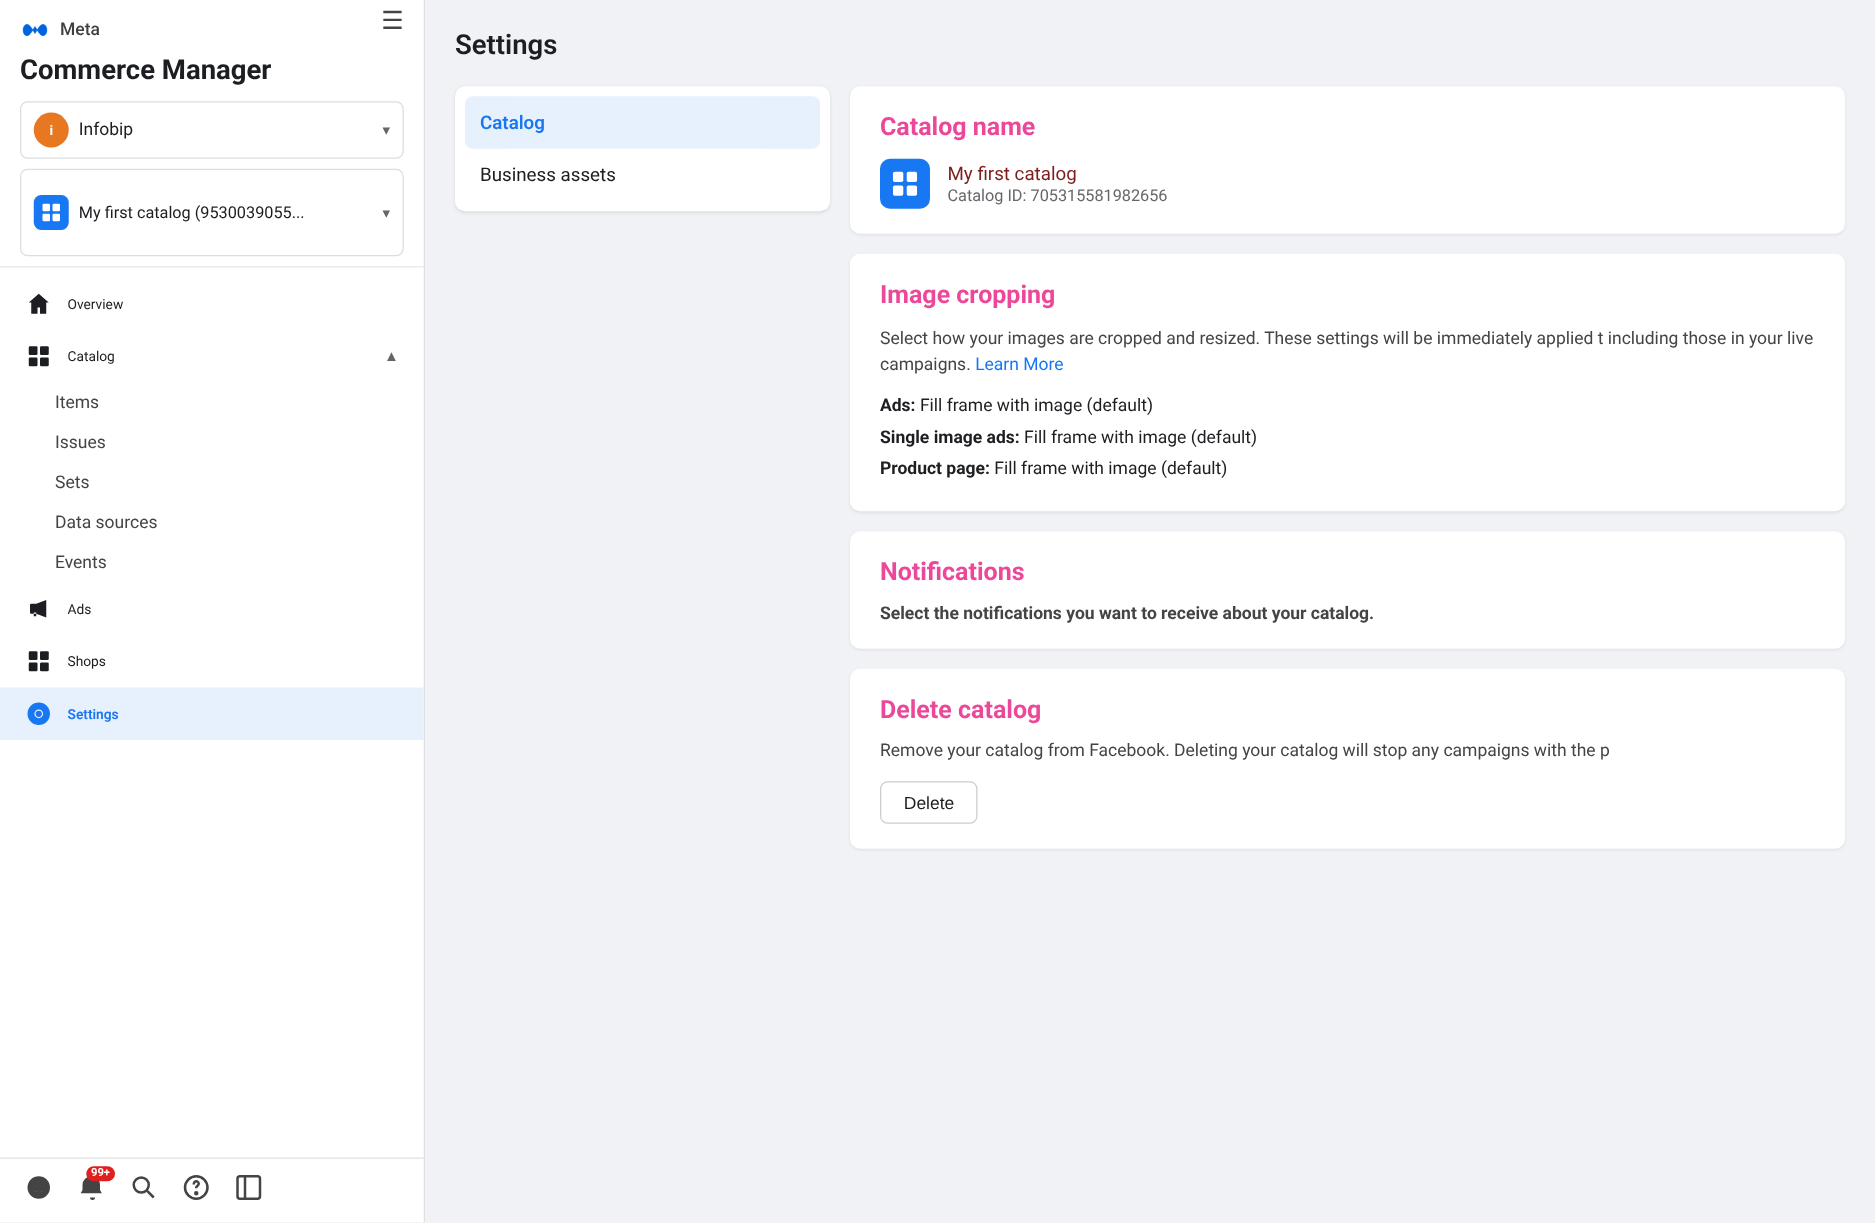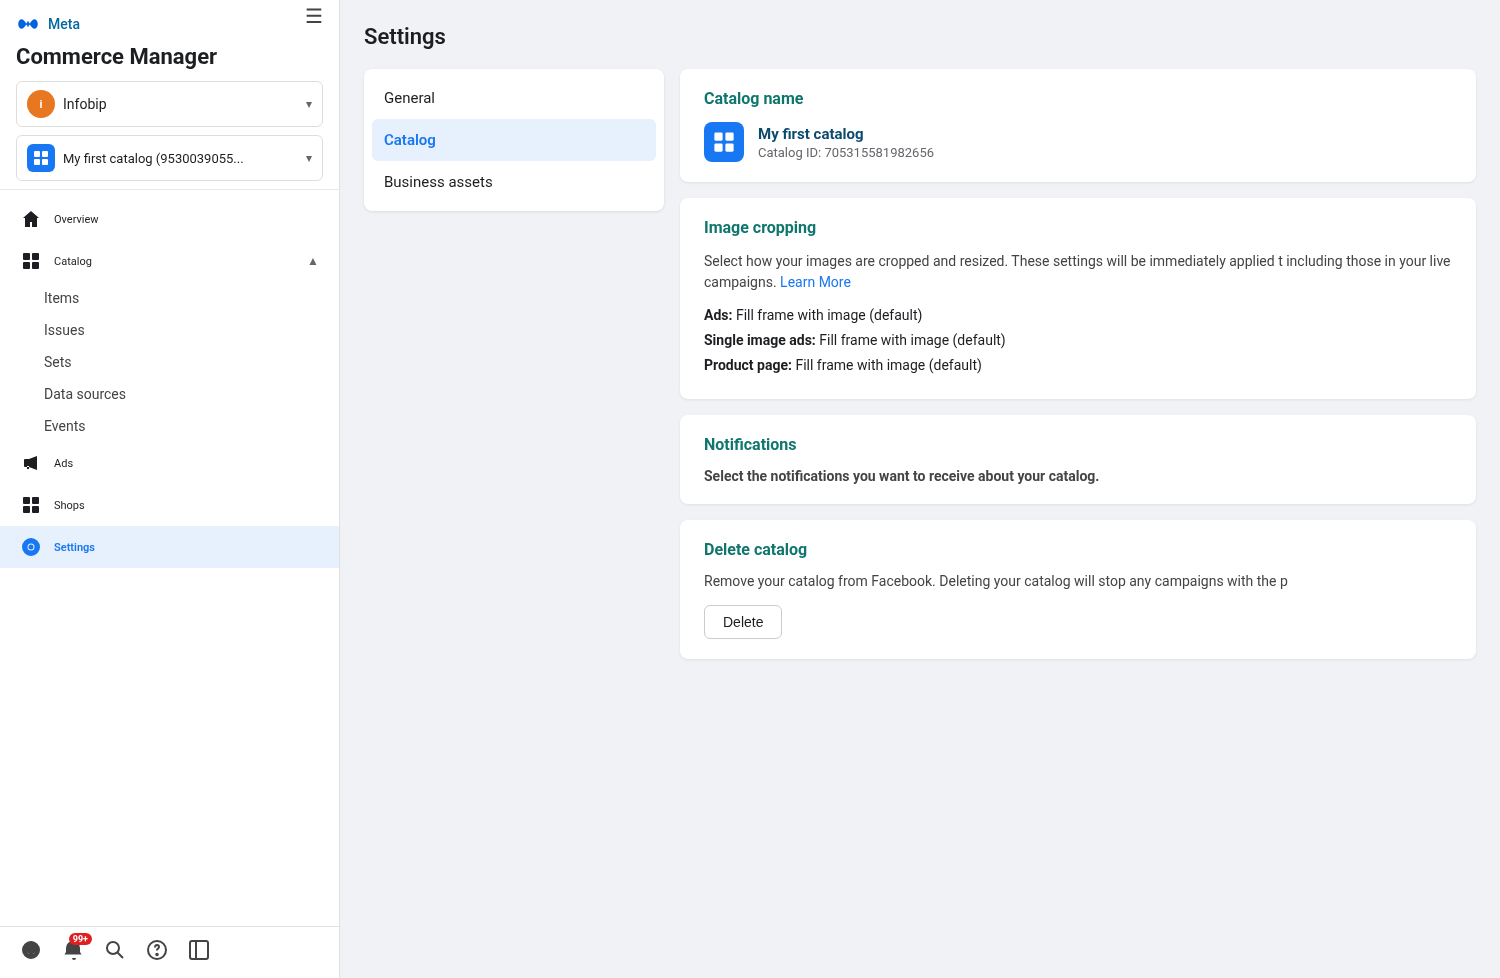--- a/index.html
+++ b/index.html
@@ -23,21 +23,21 @@
 
     .meta-logo {
       display: flex;
       align-items: center;
       gap: 8px;
       margin-bottom: 8px;
     }
 
     .meta-logo-text {
       font-size: 14px;
-      color: #0369a1;
+      color: #404040;
       font-weight: 500;
     }
 
     .hamburger-btn {
       float: right;
       background: none;
       border: none;
       cursor: pointer;
       font-size: 20px;
       color: #444;
@@ -89,21 +89,21 @@
       color: #666;
       font-size: 12px;
     }
 
     .catalog-selector {
       display: flex;
       align-items: center;
       justify-content: space-between;
       border: 1px solid #ddd;
       border-radius: 6px;
-      padding: 8px 10px;
+      padding: 20px 10px;
       cursor: pointer;
       background: #fff;
     }
 
     .catalog-grid-icon {
       width: 28px;
       height: 28px;
       background: #1877f2;
       border-radius: 6px;
       display: flex;
@@ -263,23 +263,23 @@
     }
 
     .settings-card {
       background: #fff;
       border-radius: 8px;
       padding: 20px 24px;
       box-shadow: 0 1px 3px rgba(0,0,0,0.08);
     }
 
     .card-title {
-      font-size: 16px;
+      font-size: 20px;
       font-weight: 700;
-      color: #0f766e;
+      color: #ec4899;
       margin-bottom: 14px;
     }
 
     .catalog-name-row {
       display: flex;
       align-items: center;
       gap: 14px;
     }
 
     .catalog-blue-icon {
@@ -294,22 +294,22 @@
     }
 
     .catalog-blue-icon svg {
       width: 22px;
       height: 22px;
       fill: white;
     }
 
     .catalog-info h3 {
       font-size: 15px;
-      font-weight: 700;
-      color: #0c4a6e;
+      font-weight: 400;
+      color: #7f1d1d;
     }
 
     .catalog-info p {
       font-size: 13px;
       color: #65676b;
       margin-top: 2px;
     }
 
     .card-description {
       font-size: 14px;
@@ -493,21 +493,20 @@
     </div>
   </div>
 </div>
 
 <div class="main-content">
   <h1 class="page-title">Settings</h1>
 
   <div class="settings-layout">
 
     <div class="settings-nav">
-      <div class="settings-nav-item">General</div>
       <div class="settings-nav-item active">Catalog</div>
       <div class="settings-nav-item">Business assets</div>
     </div>
 
     <div class="settings-content">
 
       <div class="settings-card">
         <div class="card-title">Catalog name</div>
         <div class="catalog-name-row">
           <div class="catalog-blue-icon">

